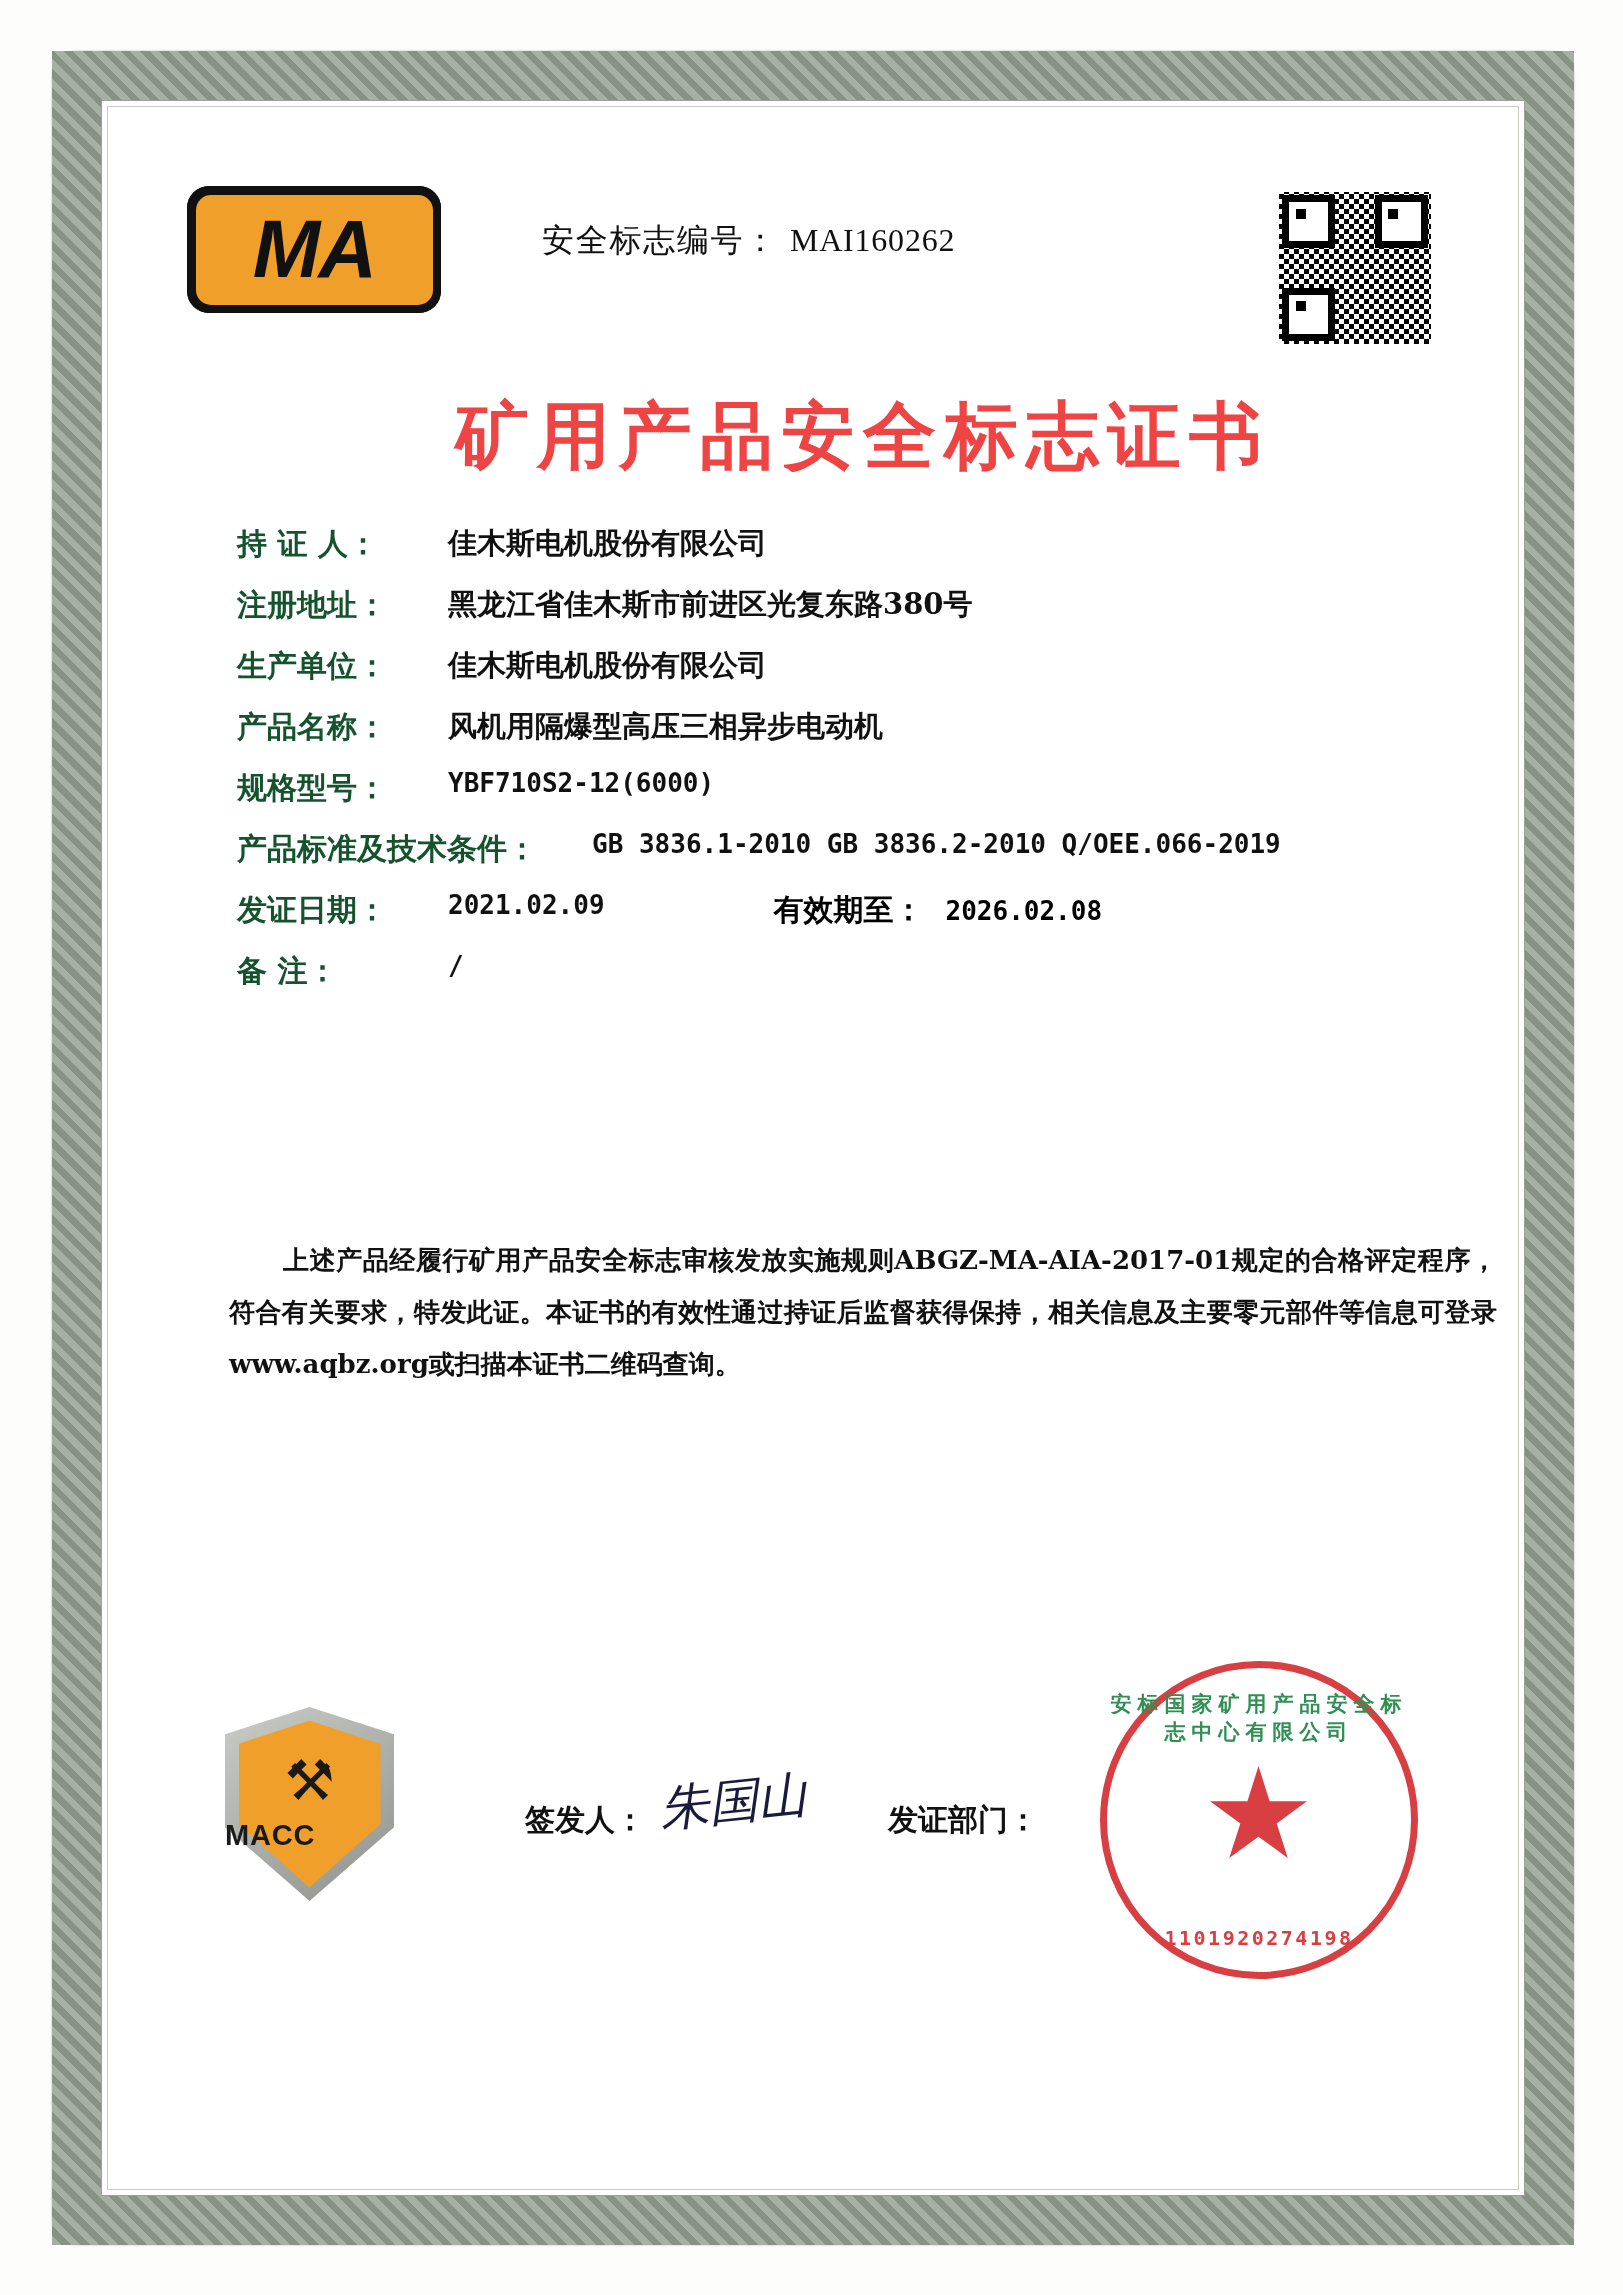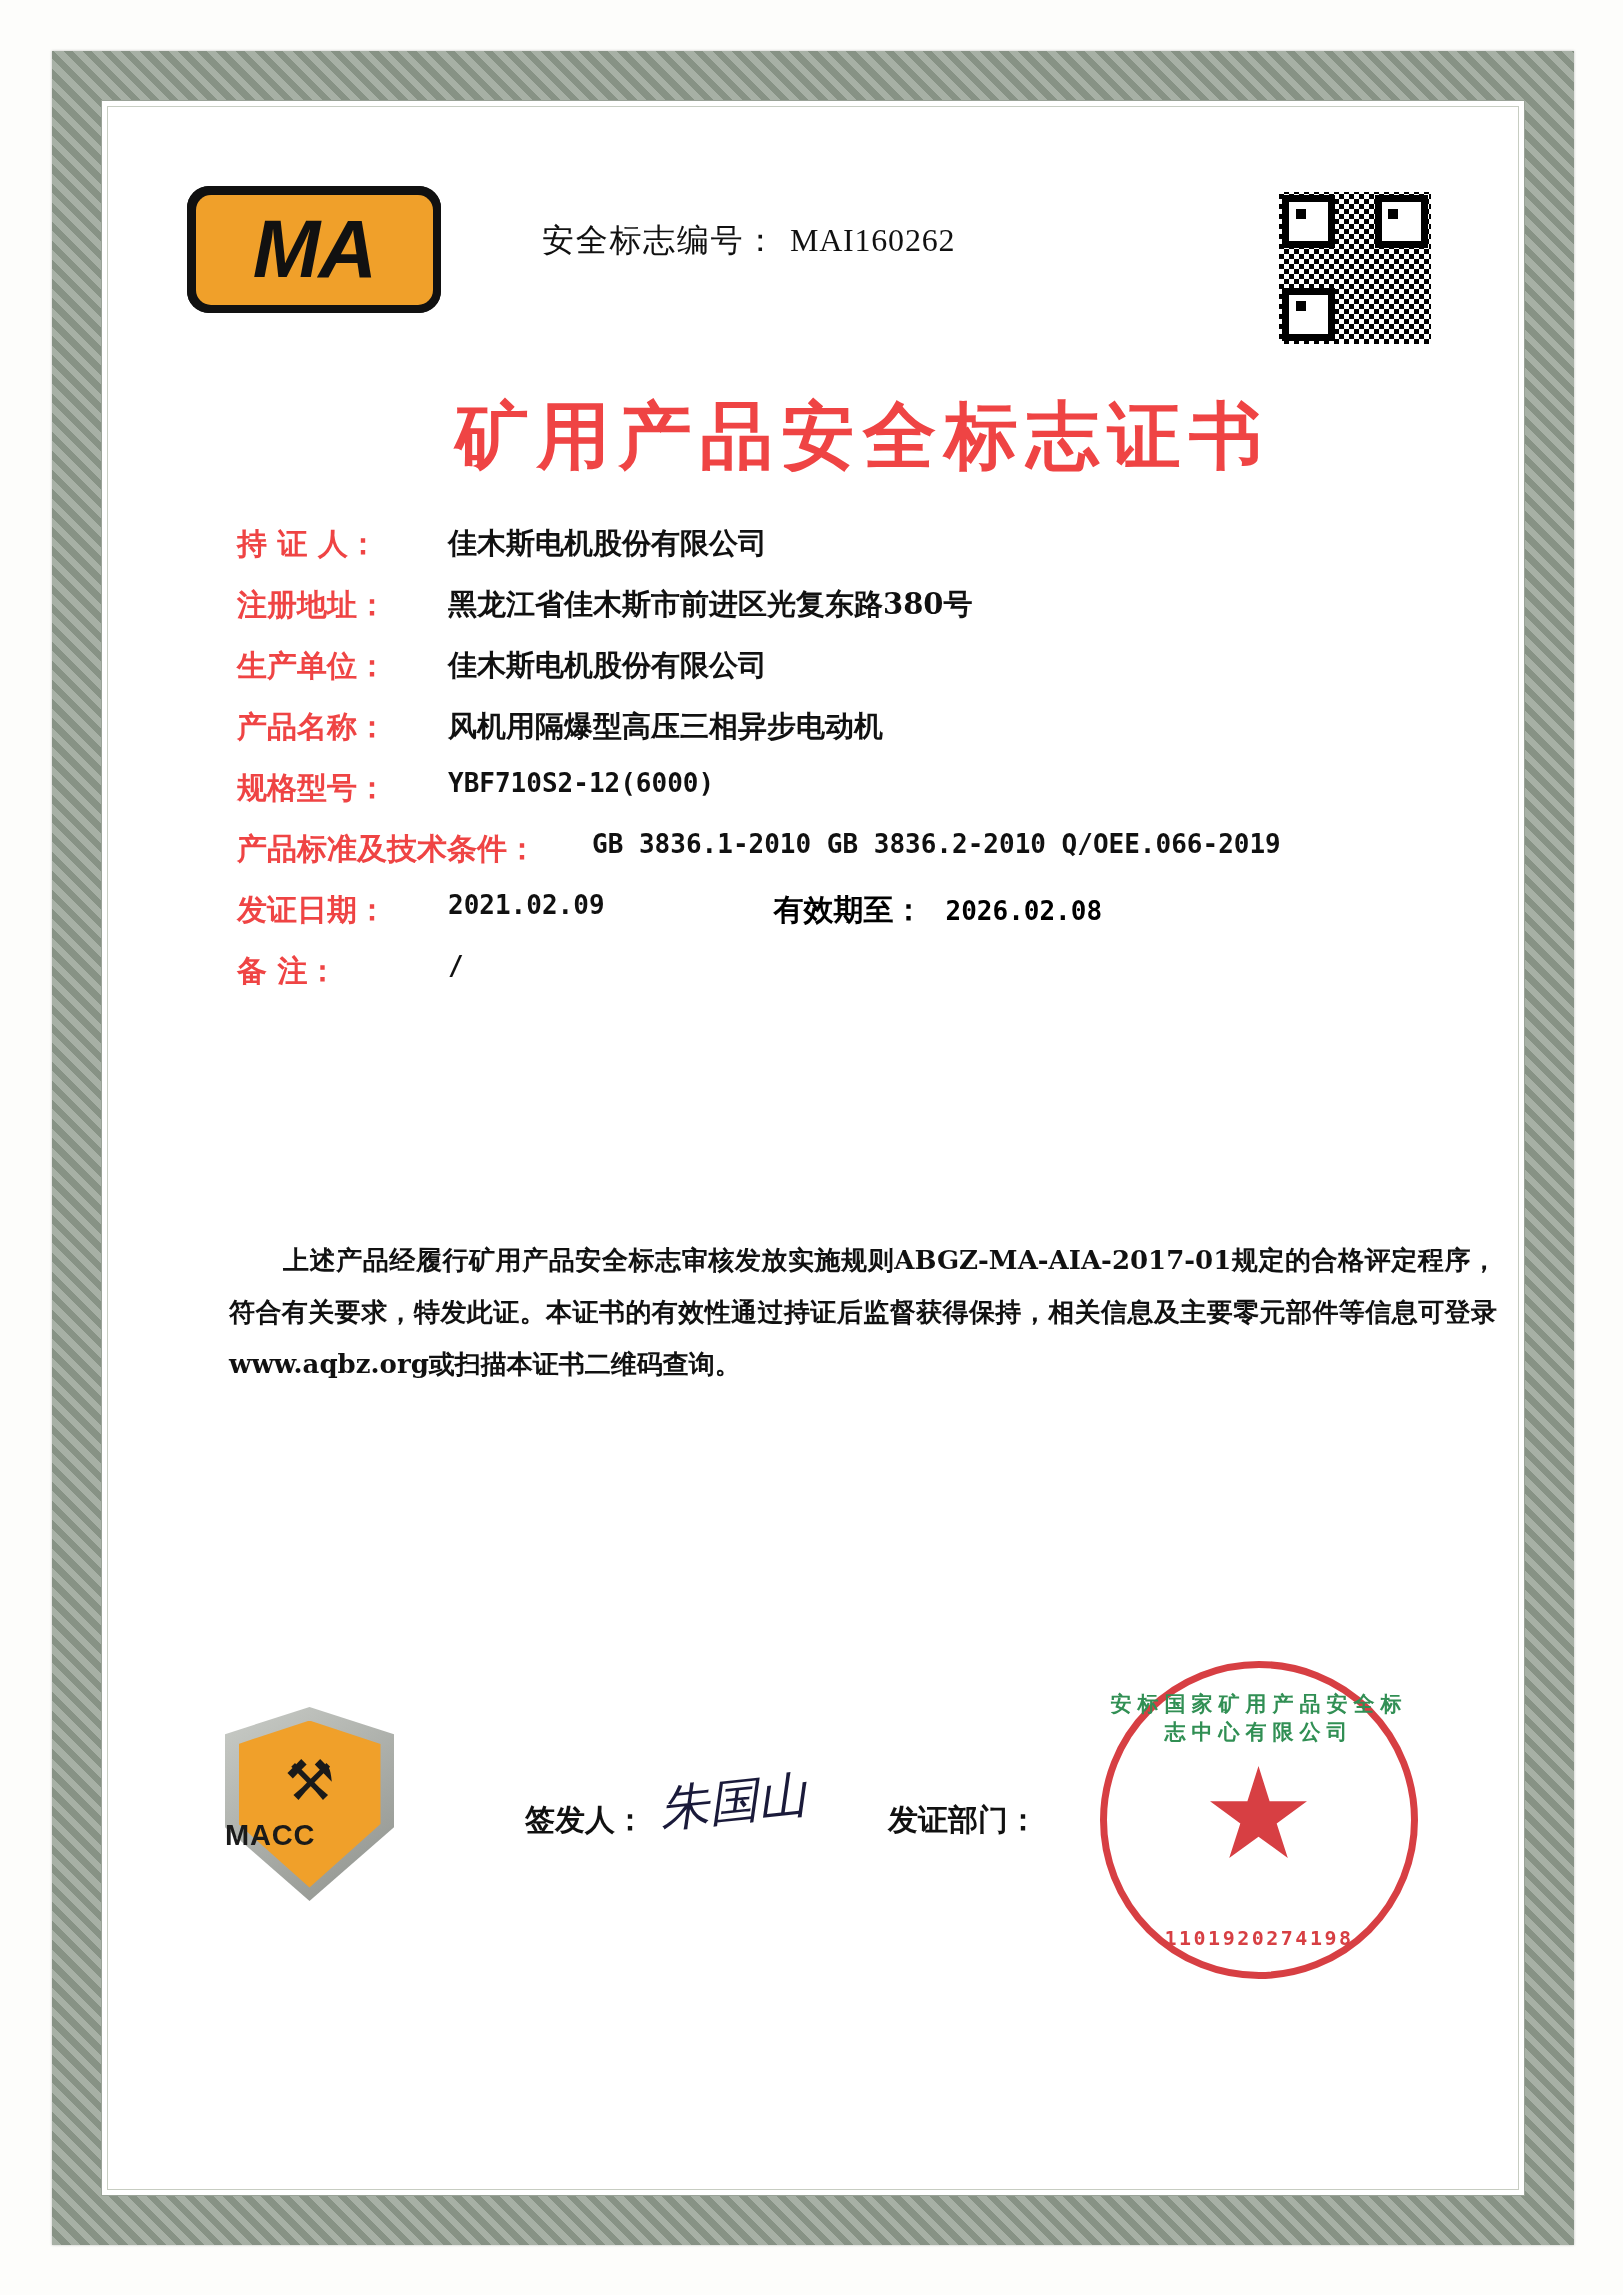--- a/index.html
+++ b/index.html
@@ -25,20 +25,21 @@
   }
 
   .cert-outer {
     position: absolute;
     left: 52px;
     top: 51px;
     width: 1522px;
     height: 2194px;
     background: #ffffff;
     box-shadow: 0 0 2.5px rgba(0,0,0,0.25);
+    border-radius: 26px;
   }
 
   
   .cert-border {
     position: absolute;
     left: 0; top: 0;
     width: 100%;
     height: 100%;
     box-sizing: border-box;
     border: 61px solid #8e9a8c;
@@ -186,21 +187,21 @@
     position: relative;
     height: 61px;
     white-space: nowrap;
   }
   .field-label {
     display: inline-block;
     width: 211px;
     font-family: "DejaVu Serif", serif;
     font-weight: bold;
     font-size: 30px;
-    color: #ef4444;
+    color: #14532d;
     vertical-align: top;
   }
   .field-label.wide {
     width: 355px;
   }
   .field-value {
     display: inline-block;
     font-family: "DejaVu Serif", serif;
     font-weight: bold;
     font-size: 29px;

